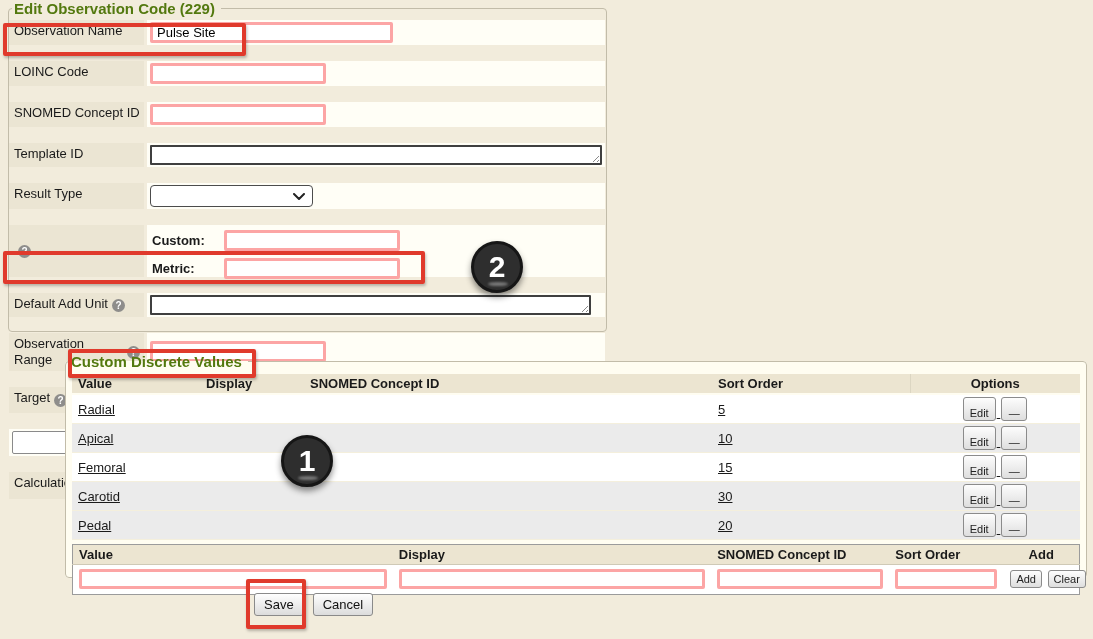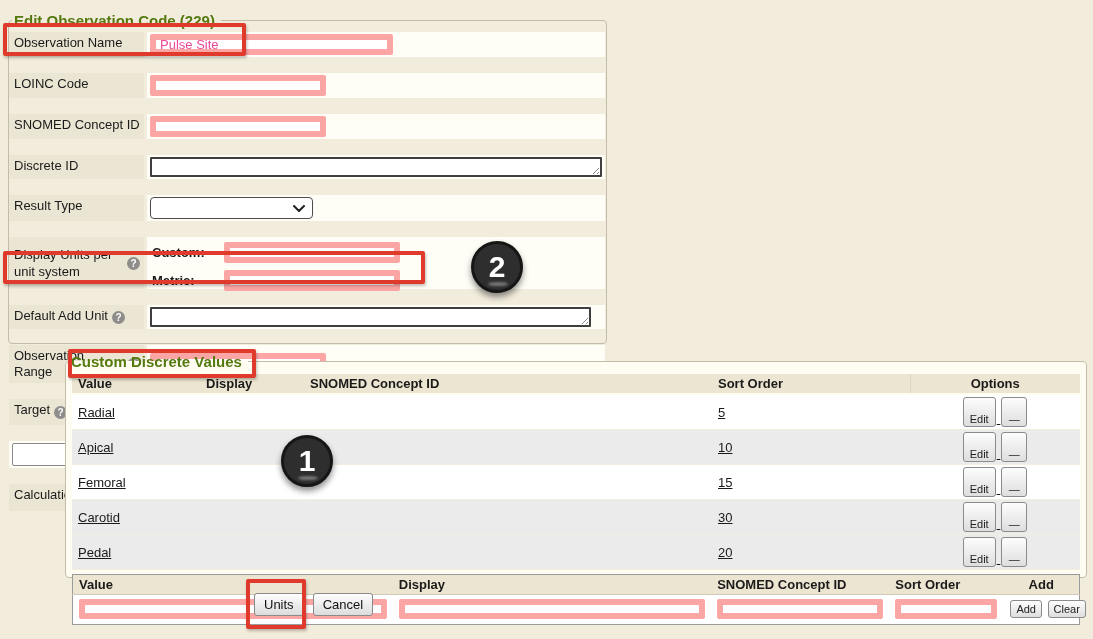--- a/index.html
+++ b/index.html
@@ -21,21 +21,21 @@
     position: absolute;
   }
   fieldset legend {
     font-weight: bold;
     font-size: 15px;
     color: #53790f;
     padding: 0 6px 0 2px;
     margin-left: 3px;
     white-space: nowrap;
   }
-  #edit-form-fieldset { left:8px; top:12px; width:598px; height:332px; background:transparent; }
+  #edit-form-fieldset { left:8px; top:0; width:598px; height:332px; background:transparent; }
   #discrete-fieldset  { left:65px; top:353px; width:1021px; height:225px; background:#fffdf1; }
 
   
   .form-rows { display:flex; flex-direction:column; gap:16px; margin:3px 1px 0 0; }
   .frow { display:flex; gap:3px; }
   .flabel {
     width:135px; flex:0 0 135px;
     background:#ebe5d3;
     padding:3px 4px 2px 5px;
     display:flex; align-items:flex-start;
@@ -47,22 +47,22 @@
   .help-icon {
     display:inline-block; width:13px; height:13px; border-radius:50%;
     background:#8e8d8b; color:#fff; font-size:10px; font-weight:bold;
     text-align:center; line-height:13px; margin-left:4px; flex:0 0 13px;
     align-self:center;
   }
   .flabel .lbl-text { display:inline-block; }
 
   input.txt {
     font-family:"Liberation Sans",sans-serif; font-size:13px;
-    height:21px; border:6px solid #fca5a5; background:#fff; padding:1px 4px;
-    border-radius:2px; color:#ec4899;
+    height:21px; border:3px solid #fca5a5; background:#fff; padding:1px 4px;
+    border-radius:2px; color:#000000;
   }
   input.w-std  { width:176px; }
   input.w-name { width:243px; }
   .dark-field {
     border:2px solid #3f3f3f; background:#fff; height:20px; position:relative;
     border-radius:1px;
   }
   .dark-field .grip, .ta .grip {
     position:absolute; right:1px; bottom:1px; width:9px; height:9px;
     background:repeating-linear-gradient(135deg, transparent 0 2px, #8a8a8a 2px 3px);
@@ -99,21 +99,21 @@
   table.dv th.opt { text-align:center; border-left:1px solid #dcd6c2; }
   table.dv td { padding:2px 6px; font-size:13px; height:20px;text-decoration:underline; }
   table.dv tr.r-even td { background:#ffffff; }
   table.dv tr.r-odd  td { background:#ebebeb; }
   table.dv tbody tr td { border-bottom:1px solid #f4efdc; }
   td.opt-cell { text-align:center; white-space:nowrap; }
 
   .mini-btn {
     font-family:"Liberation Sans",sans-serif; font-size:11px;
     background:linear-gradient(#fdfdfd,#dedede); border:1px solid #8b8b8b;
-    border-radius:3px; padding:14px 6px; height:24px; line-height:14px; margin:0 1px;
+    border-radius:3px; padding:8px 6px; height:24px; line-height:14px; margin:0 1px;
     color:#222; cursor:pointer; min-width:26px;
   }
 
   
   table.add-tbl {
     border-collapse:collapse; table-layout:fixed; width:1008px; margin-top:4px;
     border:1px solid #9b9b9b; background:#fff;
   }
   table.add-tbl th {
     background:#ece5d1; text-align:left; padding:2px 6px; font-size:13px;
@@ -192,21 +192,21 @@
         <div class="flabel">
           <span class="lbl-text">SNOMED Concept ID</span>
         </div>
         <div class="fval">
           <input class="txt w-std" type="text" value="" style="">
         </div>
       </div>
 
       <div class="frow">
         <div class="flabel">
-          <span class="lbl-text">Discrete ID</span>
+          <span class="lbl-text">Template ID</span>
         </div>
         <div class="fval">
           <div class="dark-field" id="template-field">
             <span class="grip"></span>
           </div>
         </div>
       </div>
 
       <div class="frow">
         <div class="flabel">
@@ -217,21 +217,20 @@
             <span></span>
             <svg viewBox="0 0 12 7">
                 <path d="M1 1 L6 6 L11 1"></path>
               </svg>
           </div>
         </div>
       </div>
 
       <div class="frow" style="height:52px">
         <div class="flabel">
-          <span class="lbl-text" style="align-self:center">Display Units per unit system</span>
           <span class="help-icon">?</span>
         </div>
         <div class="fval top">
           <div>
             <div class="unit-row">
               <span class="unit-label">Custom:</span>
               <input class="txt w-std" type="text" value="" style="">
             </div>
             <div class="unit-row">
               <span class="unit-label">Metric:</span>
@@ -412,21 +411,21 @@
               <button class="sm-btn">Clear</button>
             </td>
           </tr>
         </tbody>
       </table>
 
     </div>
   </fieldset>
 
   <div class="action-bar">
-    <button class="big-btn">Units</button>
+    <button class="big-btn">Save</button>
     <button class="big-btn">Cancel</button>
   </div>
 
   <div class="anno-box" id="anno-box-1"></div>
   <div class="anno-box" id="anno-box-2"></div>
   <div class="anno-box" id="anno-box-3"></div>
   <div class="anno-box" id="anno-box-4"></div>
 
   <div class="anno-circle" id="anno-circle-2">
     <span>2</span>

